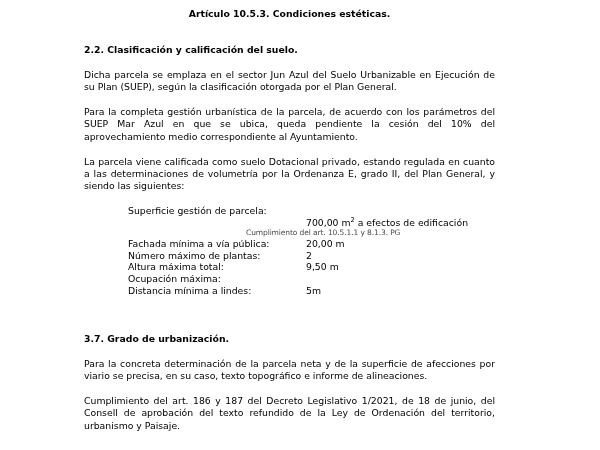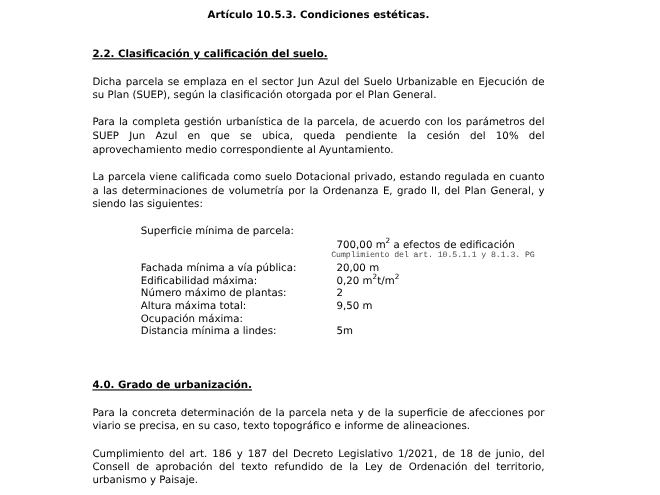--- a/index.html
+++ b/index.html
@@ -35,21 +35,20 @@
 
   .centered-heading {
     text-align: center;
     font-weight: bold;
     margin: 0;
     padding-top: 1px;
   }
 
   .sec-heading {
     font-weight: bold;
-    text-decoration: underline;
     margin: 0;
     display: inline-block;
   }
 
   .para {
     margin: 0;
     text-align: justify;
     text-justify: inter-word;
   }
 
@@ -78,23 +77,22 @@
     margin-left: 178px;
   }
   .param-note {
     margin-left: 178px;
     font-size: 7.5px;
     line-height: 10px;
     color: #4a4a4a;
     letter-spacing: -0.1px;
     position: relative;
     left: -60px;
-    text-align: right;
+    text-align: left;
     width: 240px;
-    font-family: Liberation Mono, monospace;
   }
   sup.u {
     font-size: 6.6px;
     vertical-align: super;
     line-height: 0;
   }
 
   
   #stamp {
     position: absolute;
@@ -120,49 +118,45 @@
     <div>
       <span class="sec-heading">2.2. Clasificación y calificación del suelo.</span>
     </div>
 
     <div class="gap-2"></div>
 
     <p class="para">Dicha parcela se emplaza en el sector Jun Azul del Suelo Urbanizable en Ejecución de su Plan (SUEP), según la clasificación otorgada por el Plan General.</p>
 
     <div class="gap-2"></div>
 
-    <p class="para">Para la completa gestión urbanística de la parcela, de acuerdo con los parámetros del SUEP Jun Azul en que se ubica, queda pendiente la cesión del 10% del aprovechamiento medio correspondiente al Ayuntamiento.</p>
+    <p class="para">Para la completa gestión urbanística de la parcela, de acuerdo con los parámetros del SUEP Mar Azul en que se ubica, queda pendiente la cesión del 10% del aprovechamiento medio correspondiente al Ayuntamiento.</p>
 
     <div class="gap-2"></div>
 
     <p class="para">La parcela viene calificada como suelo Dotacional privado, estando regulada en cuanto a las determinaciones de volumetría por la Ordenanza E, grado II, del Plan General, y siendo las siguientes:</p>
 
     <div class="gap-2"></div>
 
     <div class="param-block">
 
       <div class="param-row">
-        <span class="param-label">Superficie mínima de parcela:</span>
+        <span class="param-label">Superficie gestión de parcela:</span>
       </div>
 
       <div class="param-row">
         <span class="param-value-indent"><span>700,00 m</span><sup class="u">2</sup><span> a efectos de edificación</span></span>
       </div>
 
       <div class="param-note">Cumplimiento del art. 10.5.1.1 y 8.1.3. PG</div>
 
       <div class="param-row">
         <span class="param-label">Fachada mínima a vía pública:</span>
         <span class="param-value">20,00 m</span>
       </div>
 
-      <div class="param-row">
-        <span class="param-label">Edificabilidad máxima:</span>
-        <span class="param-value"><span>0,20 m</span><sup class="u">2</sup><span>t/m</span><sup class="u">2</sup></span>
-      </div>
 
       <div class="param-row">
         <span class="param-label">Número máximo de plantas:</span>
         <span class="param-value">2</span>
       </div>
 
 
       <div class="param-row">
         <span class="param-label">Altura máxima total:</span>
         <span class="param-value">9,50 m</span>
@@ -178,21 +172,21 @@
       </div>
 
     </div>
 
     <div class="gap-2"></div>
 
 
     <div class="gap-4"></div>
 
     <div>
-      <span class="sec-heading">4.0. Grado de urbanización.</span>
+      <span class="sec-heading">3.7. Grado de urbanización.</span>
     </div>
 
     <div class="gap-2"></div>
 
     <p class="para">Para la concreta determinación de la parcela neta y de la superficie de afecciones por viario se precisa, en su caso, texto topográfico e informe de alineaciones.</p>
 
     <div class="gap-2"></div>
 
     <p class="para">Cumplimiento del art. 186 y 187 del Decreto Legislativo 1/2021, de 18 de junio, del Consell de aprobación del texto refundido de la Ley de Ordenación del territorio, urbanismo y Paisaje.</p>
 

